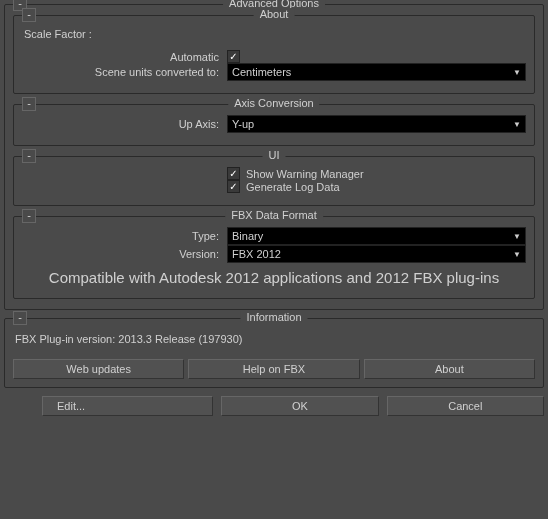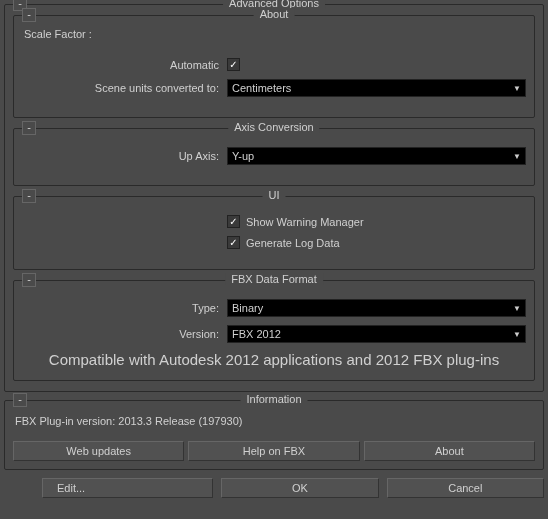--- a/index.html
+++ b/index.html
@@ -47,21 +47,21 @@
     border: 1px solid #666;
     color: #d0d0d0;
     font-size: 11px;
     line-height: 10px;
     text-align: center;
     cursor: pointer;
   }
   .row {
     display: flex;
     align-items: center;
-    margin: 8px 0;
+    margin: 0 0;
   }
   .label-col {
     width: 205px;
     text-align: right;
     padding-right: 8px;
     color: #d0d0d0;
   }
   .ctrl-col {
     flex: 1;
     display: flex;

